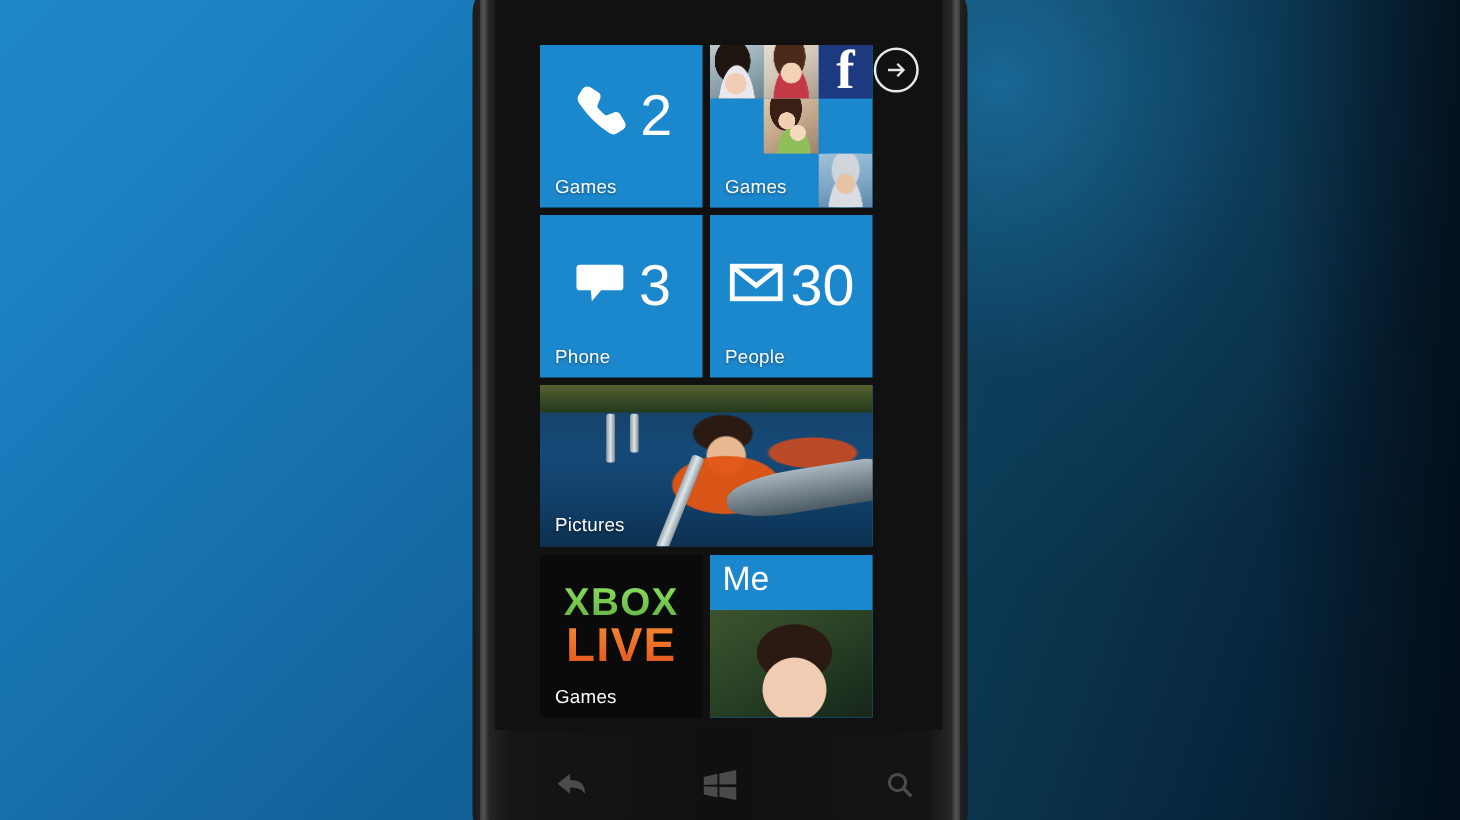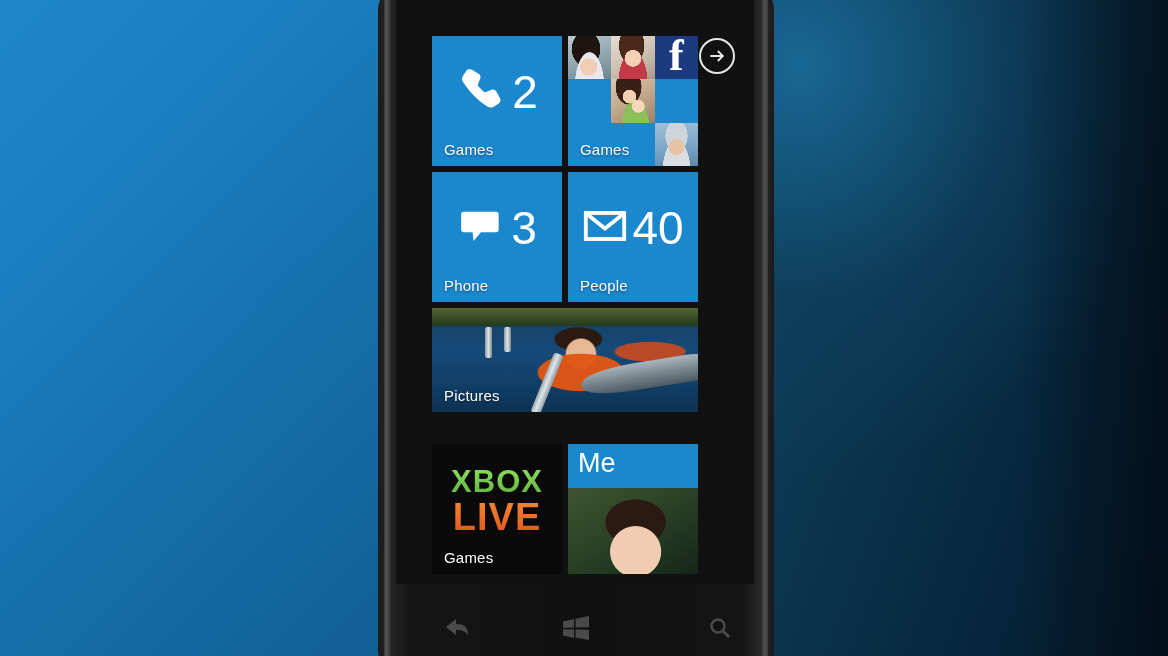--- a/index.html
+++ b/index.html
@@ -52,21 +52,21 @@
 
   
   #start {
     position:absolute; left:0; top:52px; width:358px;
   }
   .tile-row { position:relative; margin-bottom:6px; height:130px; }
   .tile {
     position:absolute; top:0; background:#1b87cd; overflow:hidden;
   }
   .tile.sm { width:130px; height:130px; }
-  .tile.wide { width:266px; height:104px; }
+  .tile.wide { width:266px; height:129px; }
   .tile.c1 { left:36px; }
   .tile.c2 { left:172px; }
 
   .tile-label {
     position:absolute; left:12px; bottom:8px;
     color:#ffffff; font-size:15px; letter-spacing:.2px;
     text-shadow:0 1px 2px rgba(0,0,0,.45);
     z-index:5;
   }
   .tile-body {
@@ -264,21 +264,21 @@
         </div>
 
         <div class="tile sm c2">
           <div class="tile-body">
             <span class="glyph">
               <svg width="46" height="46" viewBox="0 0 24 24">
                 <rect x="2" y="5.2" width="20" height="13.6" fill="none" stroke="#ffffff" stroke-width="2"></rect>
                 <path d="M2.8 6 12 13.3 21.2 6" fill="none" stroke="#ffffff" stroke-width="2"></path>
               </svg>
             </span>
-            <span class="tile-count">40</span>
+            <span class="tile-count">30</span>
           </div>
           <div class="tile-label">People</div>
         </div>
 
       </div>
 
       <div class="tile-row">
         <div class="tile wide c1">
           <div class="pic-photo">
             <div class="treeline"></div>

